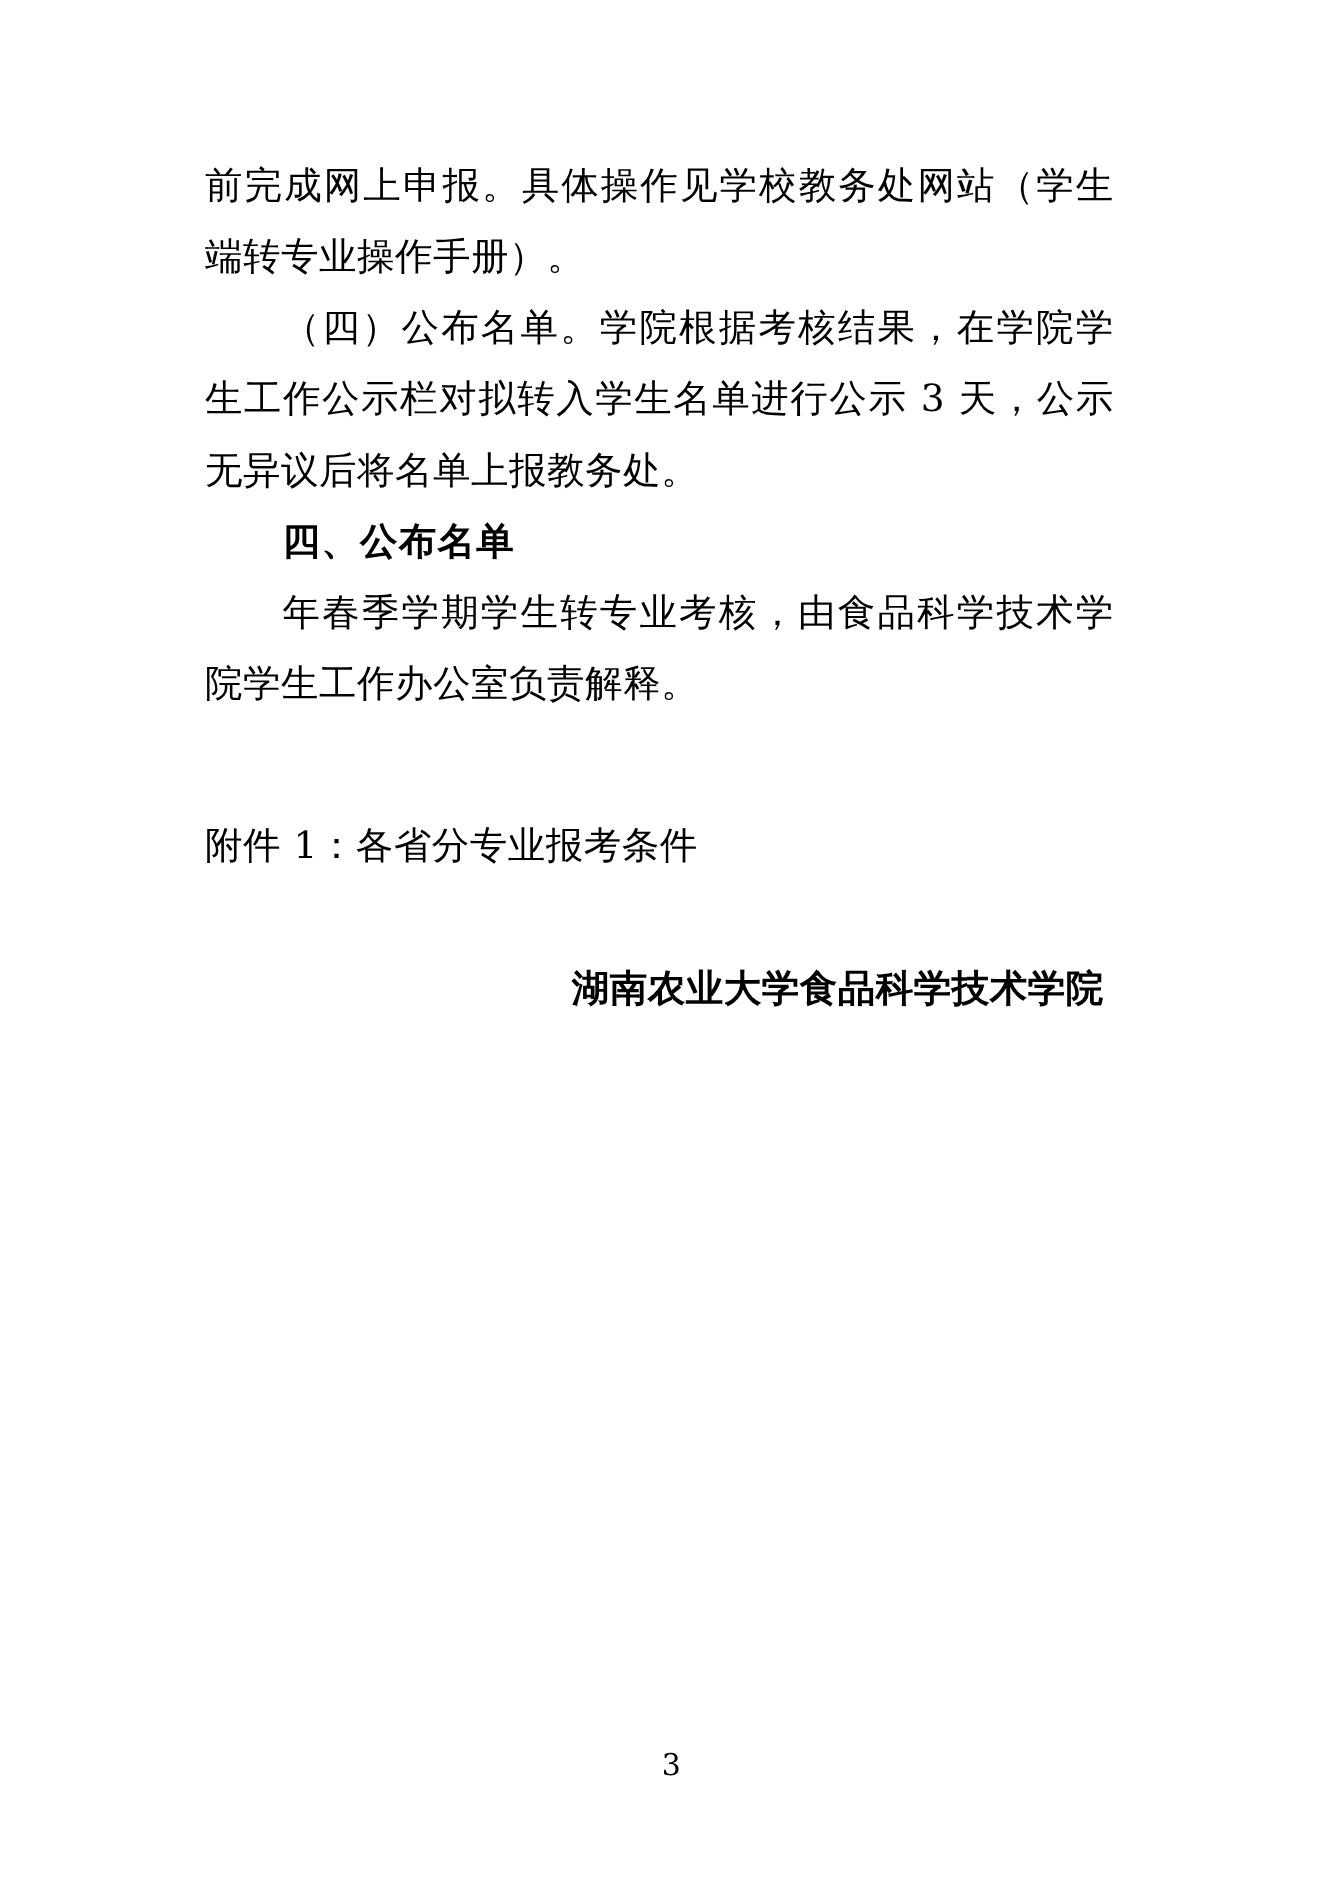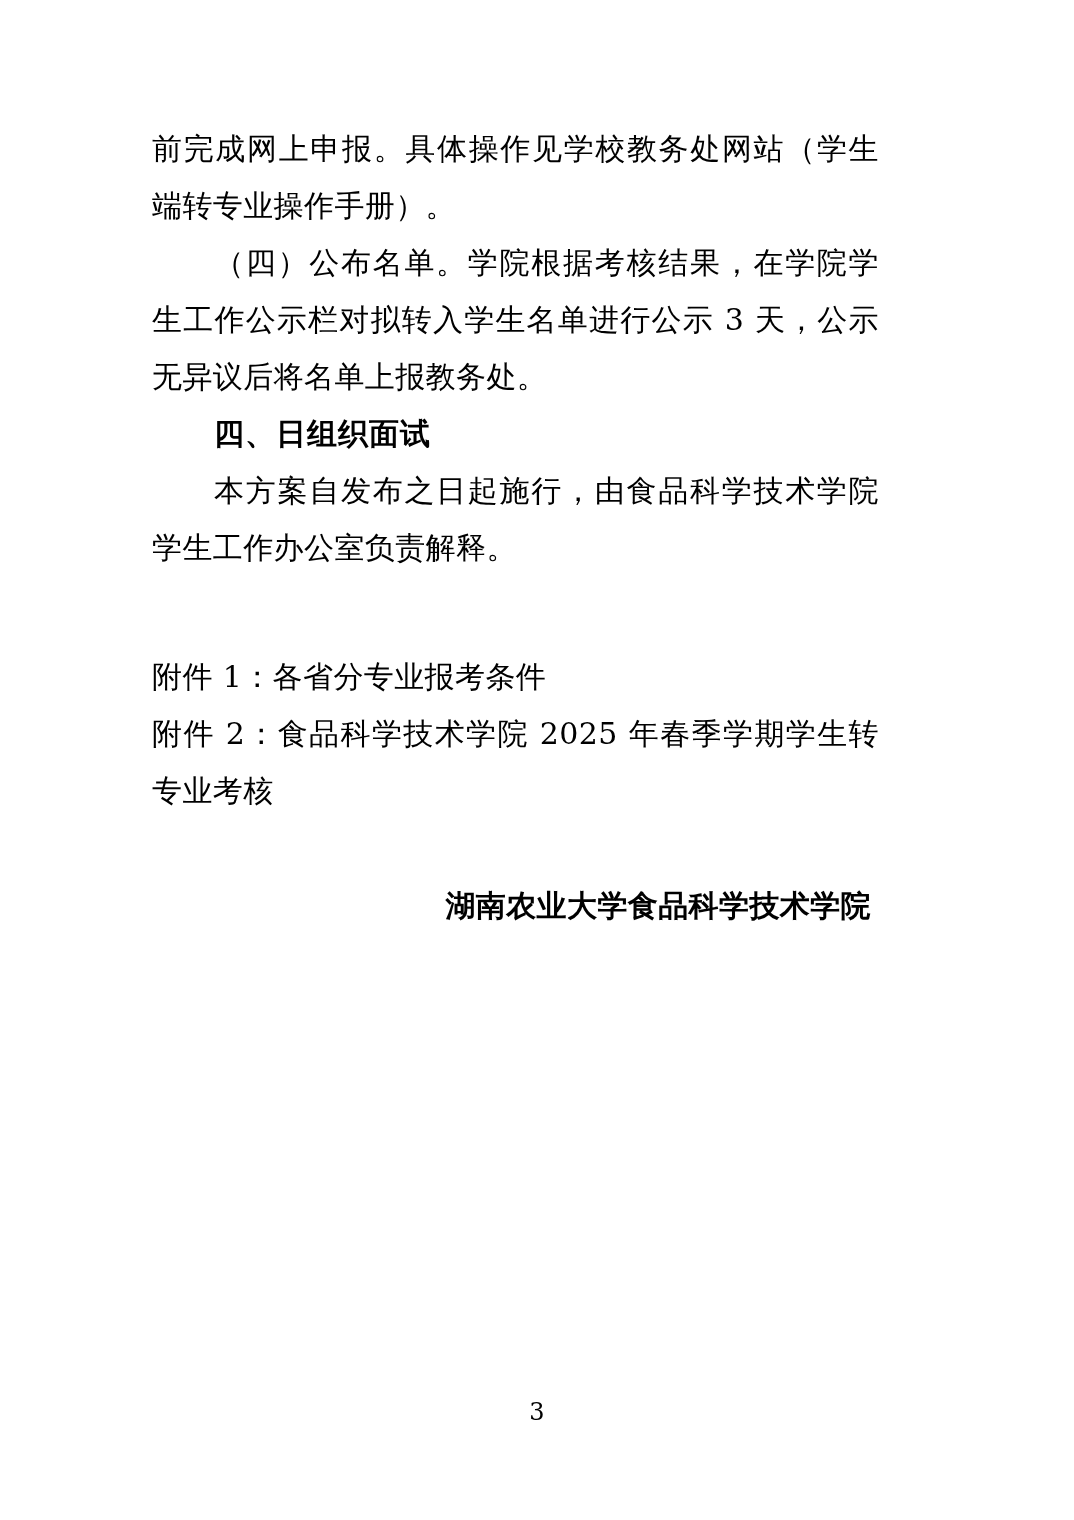--- a/index.html
+++ b/index.html
@@ -10,21 +10,21 @@
   body {
     width: 1074px;
     height: 1520px;
     position: relative;
     font-family: "DejaVu Serif", "Liberation Serif", serif;
     color: #000000;
     overflow: hidden;
   }
   .page {
     position: absolute;
-    left: 0;
+    left: 12px;
     top: 0;
     width: 1029px;
     height: 1520px;
     box-sizing: border-box;
     padding: 120px 150px 18px 152px;
   }
   .doc-body {
     font-size: 30px;
     line-height: 57px;
     text-align: justify;
@@ -78,29 +78,28 @@
 <body>
 
 <div class="page">
   <div class="doc-body">
 
     <p>前完成网上申报。具体操作见学校教务处网站（学生端转专业操作手册）。</p>
 
 
     <p class="indent2">（四）公布名单。学院根据考核结果，在学院学生工作公示栏对拟转入学生名单进行公示 3 天，公示无异议后将名单上报教务处。</p>
 
-    <p class="section-heading">四、日组织面试</p>
+    <p class="section-heading">四、公布名单</p>
 
-    <p class="indent2">本方案自发布之日起施行，由食品科学技术学院学生工作办公室负责解释。</p>
+    <p class="indent2">年春季学期学生转专业考核，由食品科学技术学院学生工作办公室负责解释。</p>
 
     <div class="spacer-block"></div>
 
     <div class="attachments">
       <p>附件 1：各省分专业报考条件</p>
-      <p>附件 2：食品科学技术学院 2025 年春季学期学生转专业考核</p>
     </div>
 
     <div class="sign-block">
       <p>湖南农业大学食品科学技术学院</p>
     </div>
 
   </div>
 </div>
 
 <div class="page-number">3</div>

